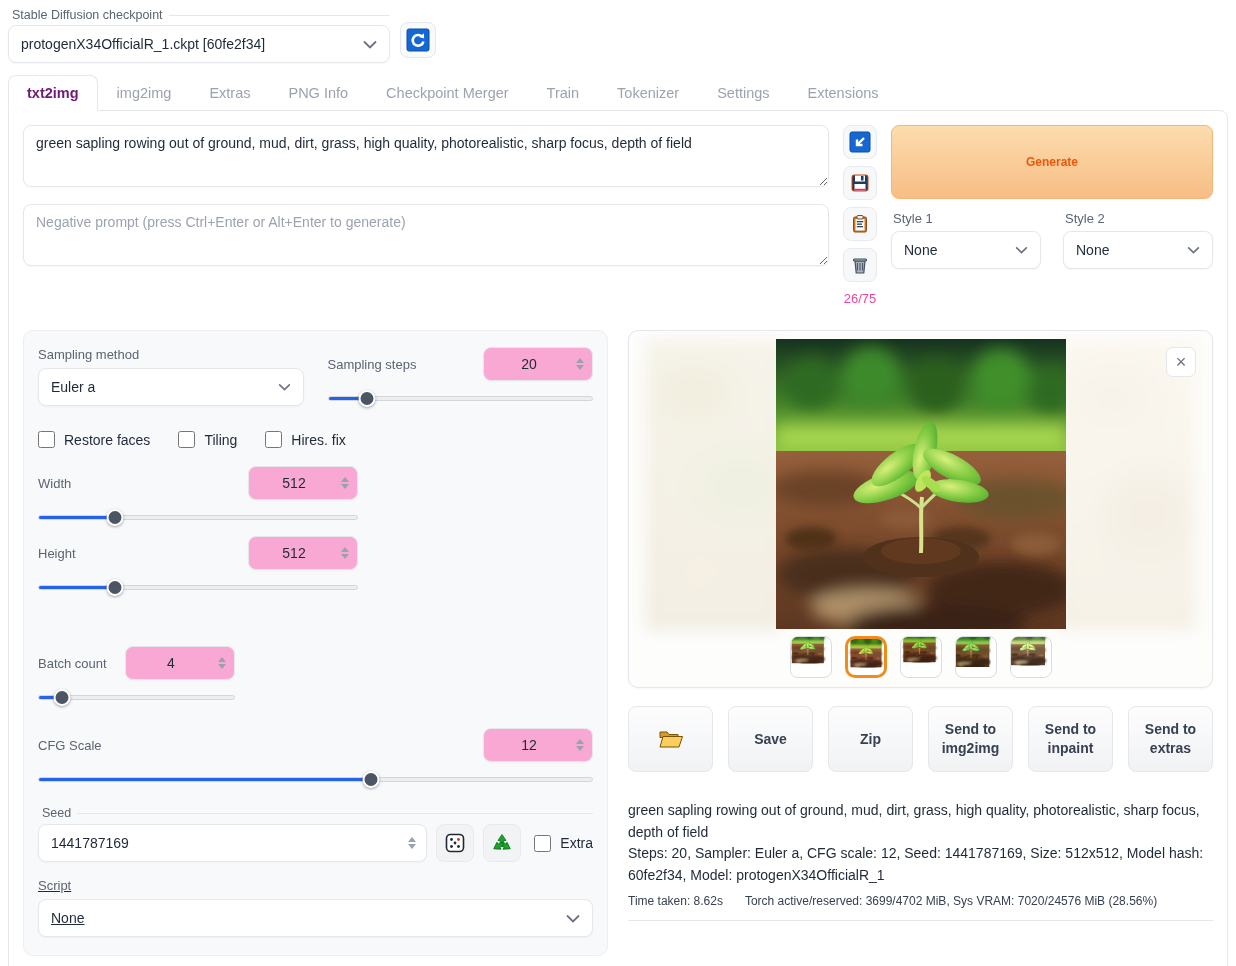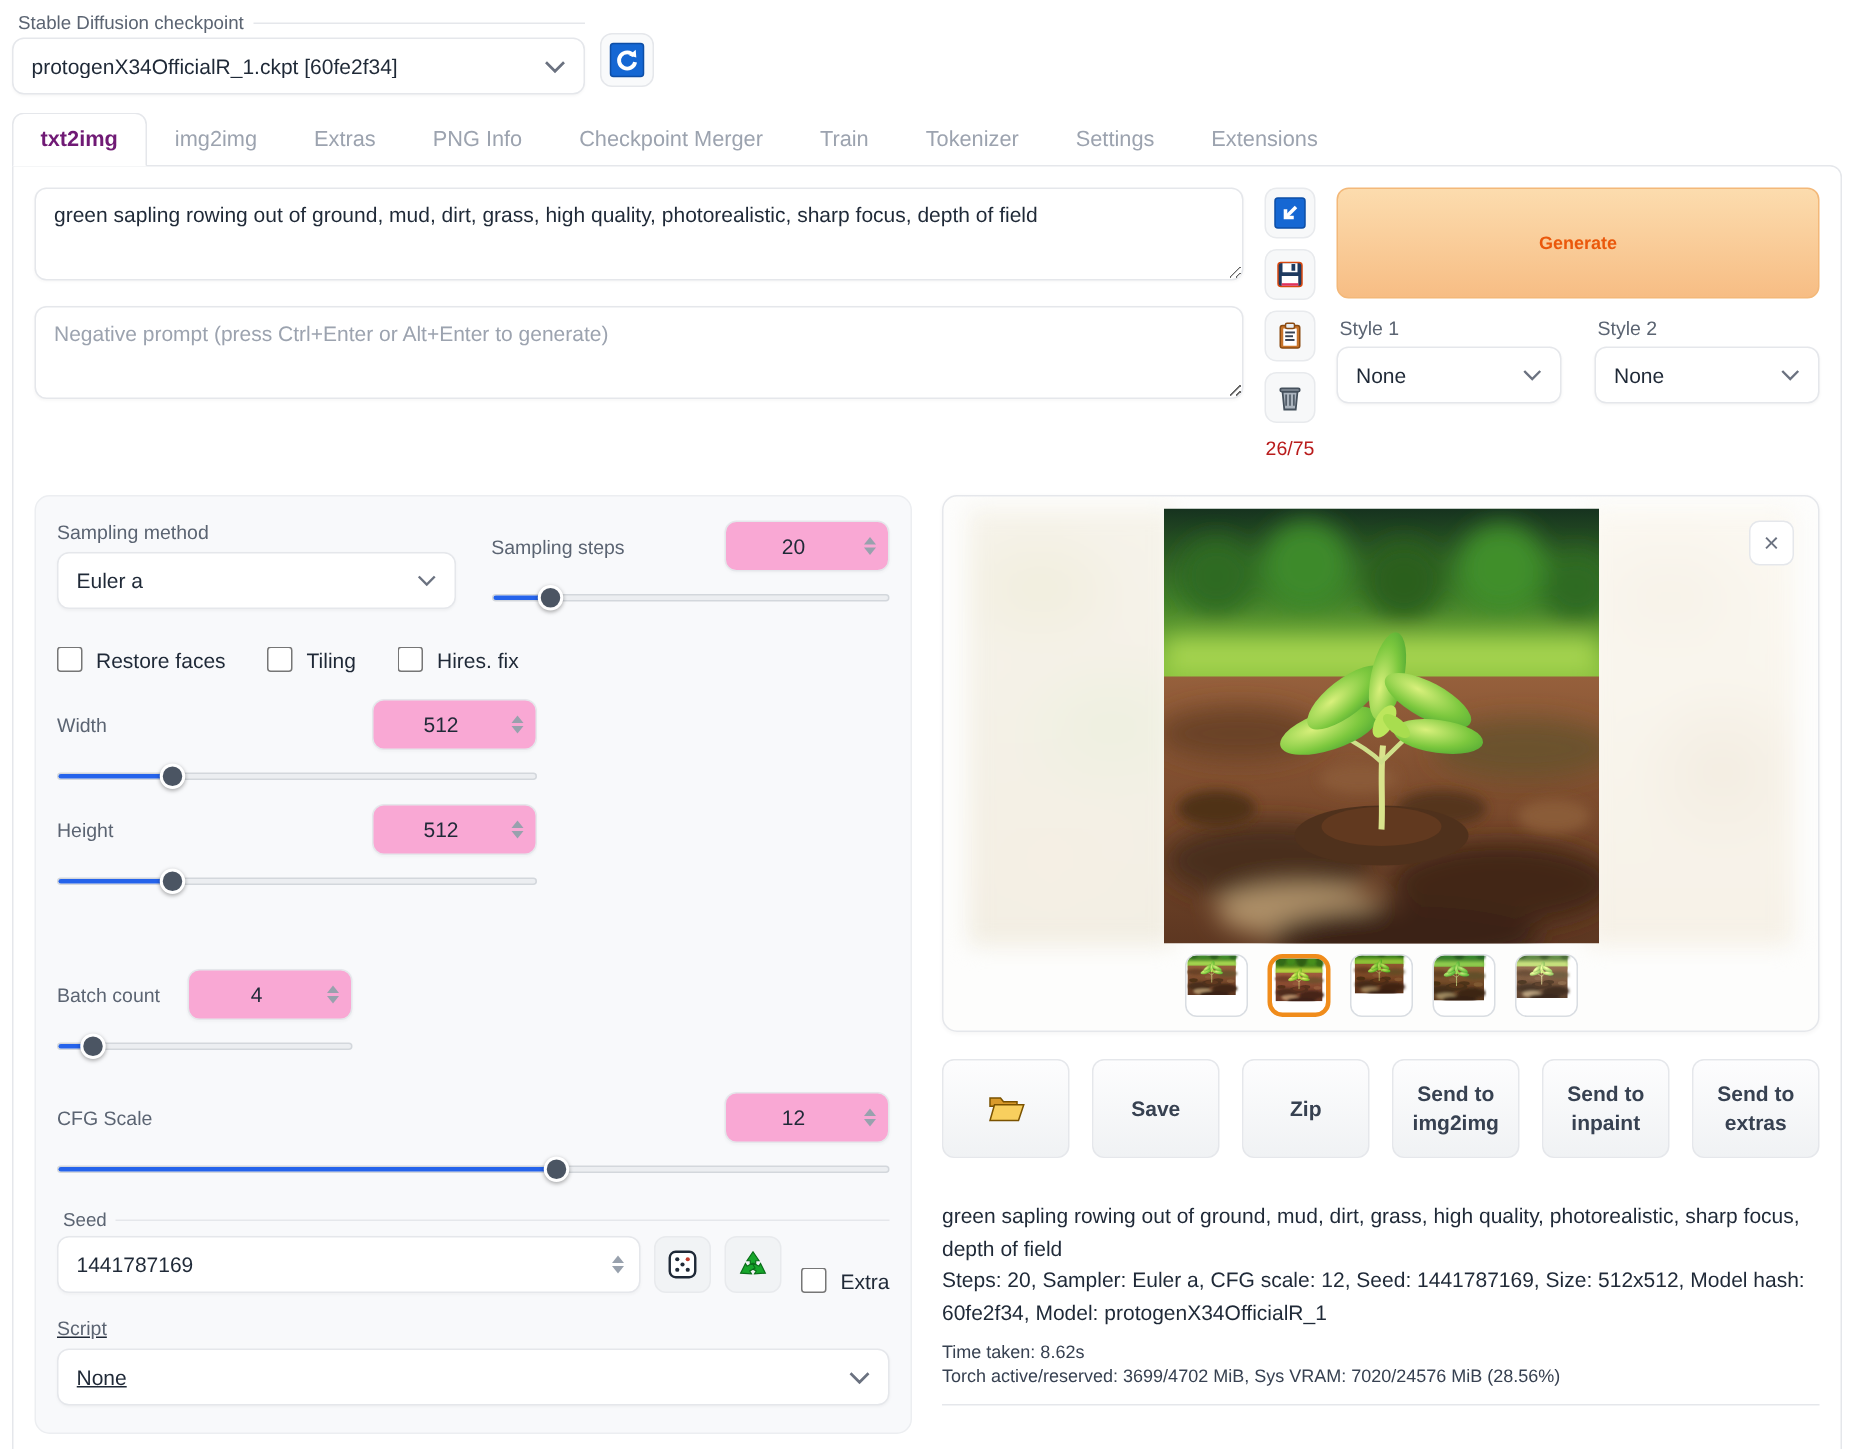--- a/index.html
+++ b/index.html
@@ -29,21 +29,21 @@
 
   .top-section { display:flex; gap:13px; }
   .prompt-col { flex:1; display:flex; flex-direction:column; gap:17px; }
   textarea { width:100%; height:62px; border:1px solid #e5e7eb; border-radius:8px; padding:9px 12px;
     font-family:"Liberation Sans", sans-serif; font-size:14px; color:#1f2937; background:#fff;
     box-shadow:0 1px 2px rgba(0,0,0,.03); outline:none; }
   textarea::placeholder { color:#9ca3af; }
   .tools-col { width:36px; display:flex; flex-direction:column; align-items:center; gap:7px; }
   .tool-btn { width:34px; height:34px; border:1px solid #e8eaed; border-radius:8px; background:#f7f8f9;
     display:flex; align-items:center; justify-content:center; cursor:pointer; }
-  .token-counter { font-size:13px; color:#b91c1c; margin-top:2px; }
+  .token-counter { font-size:13px; color:#ec4899; margin-top:2px; }
 
   .gen-col { width:322px; }
   .generate-btn { width:100%; height:74px; border:1px solid #f3b879; border-radius:8px; cursor:pointer;
     background:linear-gradient(180deg,#fcdcae 0%, #f7bd84 100%); color:#ea580c; font-weight:700;
     font-size:12px; font-family:"Liberation Sans", sans-serif; }
   .styles-row { display:flex; gap:22px; margin-top:8px; }
   .style-block { flex:1; }
   .style-block .lbl { font-size:13px; color:#5b6472; margin:4px 0 5px 2px; }
 
   
@@ -74,21 +74,21 @@
   .chk input { width:17px; height:17px; accent-color:#2563eb; cursor:pointer; }
 
   .dims-row { display:flex; gap:40px;flex-direction:column; }
   .dims-left { width:320px; }
   .dims-right { width:197px; }
   .dim-block { margin-bottom:10px; }
 
   .cfg-block { margin-top:12px; }
 
   .seed-block { margin-top:18px; }
-  .seed-row { display:flex; gap:9px; margin-top:4px; align-items:flex-end; }
+  .seed-row { display:flex; gap:9px; margin-top:4px; align-items:center; }
   .seed-input { flex:1; height:38px; background:#fff; border:1px solid #e5e7eb; border-radius:8px;
     display:flex; align-items:center; padding:0 8px 0 12px; box-shadow:0 1px 2px rgba(0,0,0,.03); }
   .seed-input input { flex:1; border:none; outline:none; font-size:14px; color:#1f2937;
     font-family:"Liberation Sans", sans-serif; background:transparent; }
   .sq-btn { width:38px; height:38px; border:1px solid #e8eaed; border-radius:8px; background:#f1f3f5;
     display:flex; align-items:center; justify-content:center; cursor:pointer; flex:none; }
   .extra-chk { margin-left:4px; }
 
   .script-block { margin-top:16px;text-decoration:underline; }
 
@@ -123,21 +123,21 @@
 
   .outbtn-row { display:flex; gap:15px; margin-top:18px; }
   .out-btn { flex:1; height:66px; border:1px solid #e5e7eb; border-radius:8px; cursor:pointer;
     background:linear-gradient(180deg,#fdfdfe,#f0f2f4); color:#374151; font-weight:700; font-size:14px;
     font-family:"Liberation Sans", sans-serif; line-height:1.35; padding:4px 6px;
     display:flex; align-items:center; justify-content:center; text-align:center; }
 
   .info-block { margin-top:28px; border-bottom:1px solid #e5e7eb; padding-bottom:12px; }
   .info-prompt { font-size:14px; color:#1f2937; line-height:1.55; }
   .info-params { font-size:14px; color:#1f2937; line-height:1.55; }
-  .info-perf { font-size:12px; color:#374151; margin-top:7px; display:flex; gap:2px;flex-direction:column; }
+  .info-perf { font-size:12px; color:#374151; margin-top:7px; display:flex; gap:22px; }
 </style>
 </head>
 <body>
 
 <svg width="0" height="0" style="position:absolute" aria-hidden="true">
   <defs>
     <linearGradient id="sky" x1="0" y1="0" x2="0" y2="1">
       <stop offset="0" stop-color="#16321f"></stop>
         <stop offset="0.45" stop-color="#3f7d28"></stop>
       <stop offset="0.8" stop-color="#7ab637"></stop>

